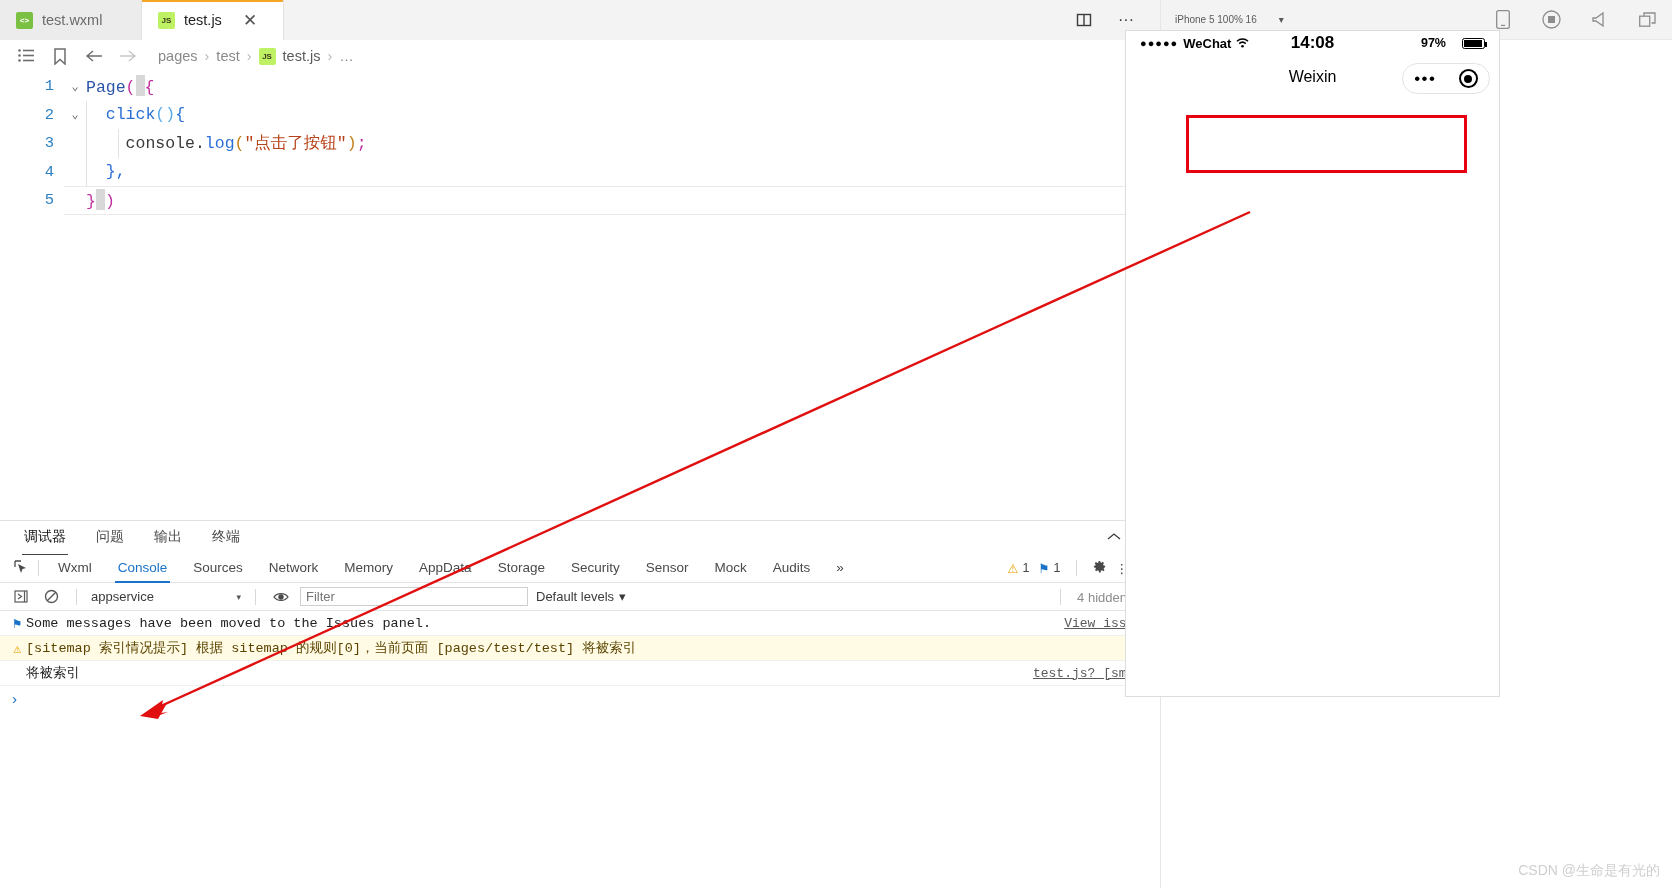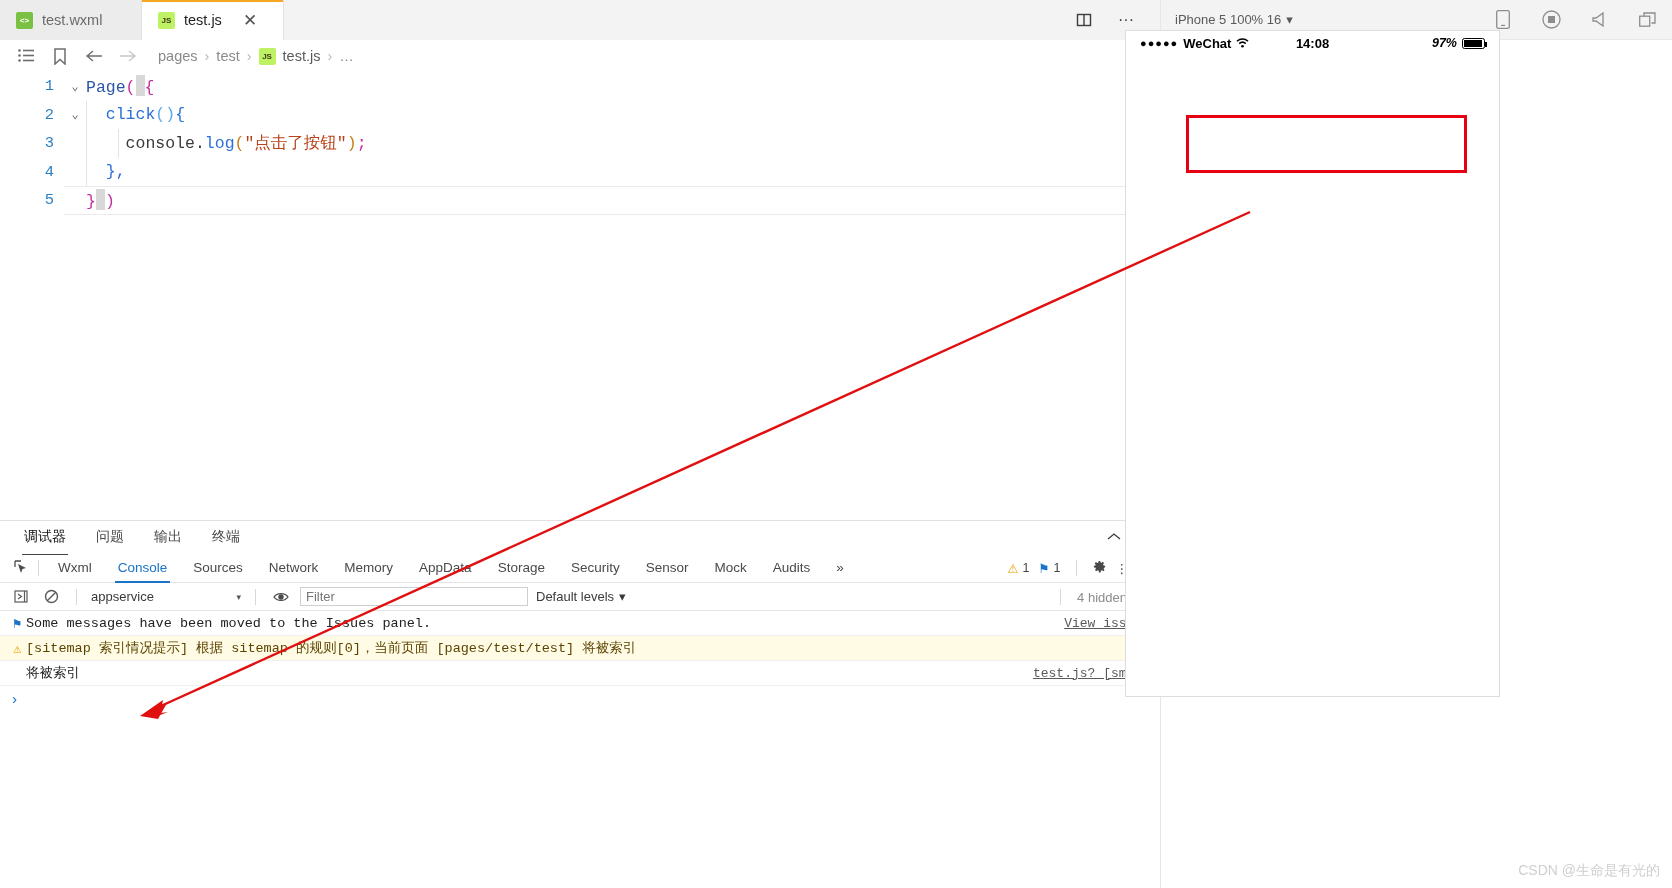--- a/index.html
+++ b/index.html
@@ -102,33 +102,33 @@
   .msg .mlink { position:absolute; right:10px; color:#5a5a5a; text-decoration:underline; font-size:13px; }
   .msg.info { background:#fff; color:#333; }
   .msg.warn { background:#fffbe5; color:#5c4400; }
   .msg.warn .mtxt { color:#5c4400; }
   .prompt { height:28px; display:flex; align-items:center; padding-left:10px; color:#1a73c8; font-size:15px; }
 
   
   .simpanel { position:absolute; left:1160px; top:0; width:512px; height:888px; background:#fff;
               border-left:1px solid #e6e6e6; }
   .sim-toolbar { height:40px; background:#f3f3f3; display:flex; align-items:center; padding:0 14px; border-bottom:1px solid #e8e8e8; }
-  .sim-device { font-size:13px; color:#5a5a5a; display:flex; align-items:center; gap:5px; }
+  .sim-device { font-size:10px; color:#5a5a5a; display:flex; align-items:center; gap:22px; }
   .sim-tools { margin-left:auto; display:flex; align-items:center; gap:26px; color:#8d8d8d; }
   .sim-tool { width:22px; height:22px; display:flex; align-items:center; justify-content:center; }
 
   .phone { position:absolute; left:-18px; top:70px; width:375px; height:667px; background:#fff;
            border:1px solid #dddddd; left:0; margin-left:-18px; }
   .phonewrap { position:absolute; left:0; top:0; width:512px; }
   .statusbar { height:24px; display:flex; align-items:center; padding:0 14px; font-size:13px; color:#000;
                font-weight:bold; }
   .sb-left { display:flex; align-items:center; gap:5px; }
   .dots { letter-spacing:1px; font-size:11px; }
-  .sb-center { position:absolute; left:0; right:0; text-align:center; font-size:13px; font-weight:bold; pointer-events:none; }
-  .sb-right { margin-left:auto; display:flex; align-items:center; gap:5px; font-size:12.5px;font-style:italic; }
+  .sb-center { position:absolute; left:0; right:0; text-align:center; font-size:17px; font-weight:bold; pointer-events:none; }
+  .sb-right { margin-left:auto; display:flex; align-items:center; gap:16px; font-size:12.5px; }
   .batt { width:23px; height:11px; border:1.3px solid #000; border-radius:2.5px; position:relative; }
   .batt:after { content:""; position:absolute; right:-3px; top:3px; width:2px; height:5px; background:#000; }
   .batt i { position:absolute; left:1px; top:1px; bottom:1px; width:88%; background:#000; display:block; }
 
   .navbar { height:44px; position:relative; display:flex; align-items:center; justify-content:center; background:#fff; }
   .navtitle { font-size:16px; color:#000; }
   .capsule { position:absolute; right:9px; top:8px; width:88px; height:31px; border:1px solid #e3e3e3;
              border-radius:16px; display:flex; align-items:center; justify-content:space-around; background:#fff; }
   .cap-dots { font-size:17px; letter-spacing:1.5px; line-height:1; }
   .cap-circle { width:19px; height:19px; border:2px solid #000; border-radius:50%; display:flex; align-items:center; justify-content:center; }
@@ -434,20 +434,29 @@
           </span>
           <span class="sb-center">14:08</span>
           <span class="sb-right">
             <span>97%</span>
             <span class="batt">
                 <i></i>
               </span>
           </span>
         </div>
 
+        <div class="navbar">
+          <span class="navtitle">Weixin</span>
+          <div class="capsule">
+            <span class="cap-dots">•••</span>
+            <span class="cap-circle">
+                <i></i>
+              </span>
+          </div>
+        </div>
 
         <div class="redbox"></div>
       </div>
     </div>
   </div>
 
   <svg class="arrowsvg" viewBox="0 0 1672 888">
     <line x1="1250" y1="212" x2="152" y2="710" stroke="#e11010" stroke-width="2.4"></line>
     <polygon points="140,716 163,700 160,715 168,712" fill="#e11010"></polygon>
     <path d="M140 716 L167 703 L158 719 Z" fill="#e11010"></path>

